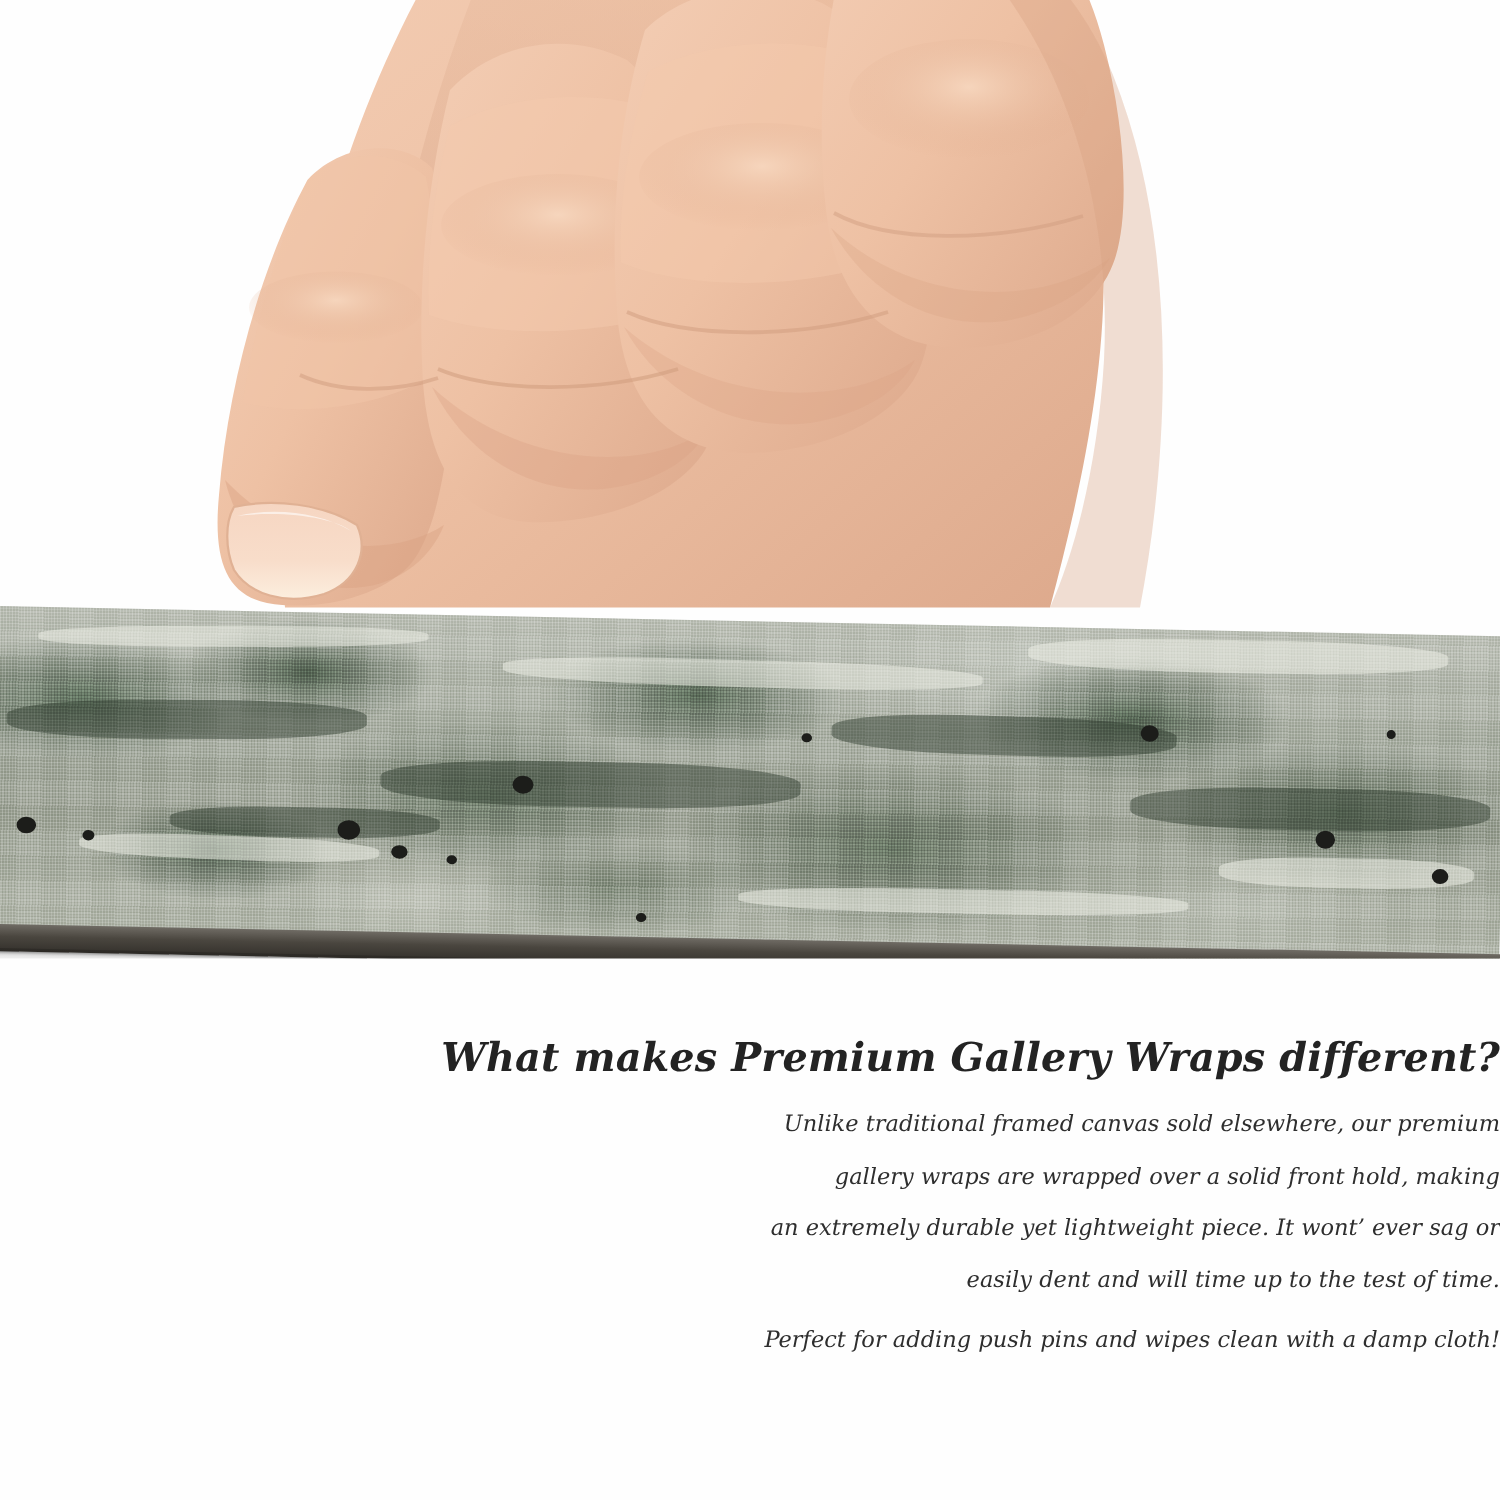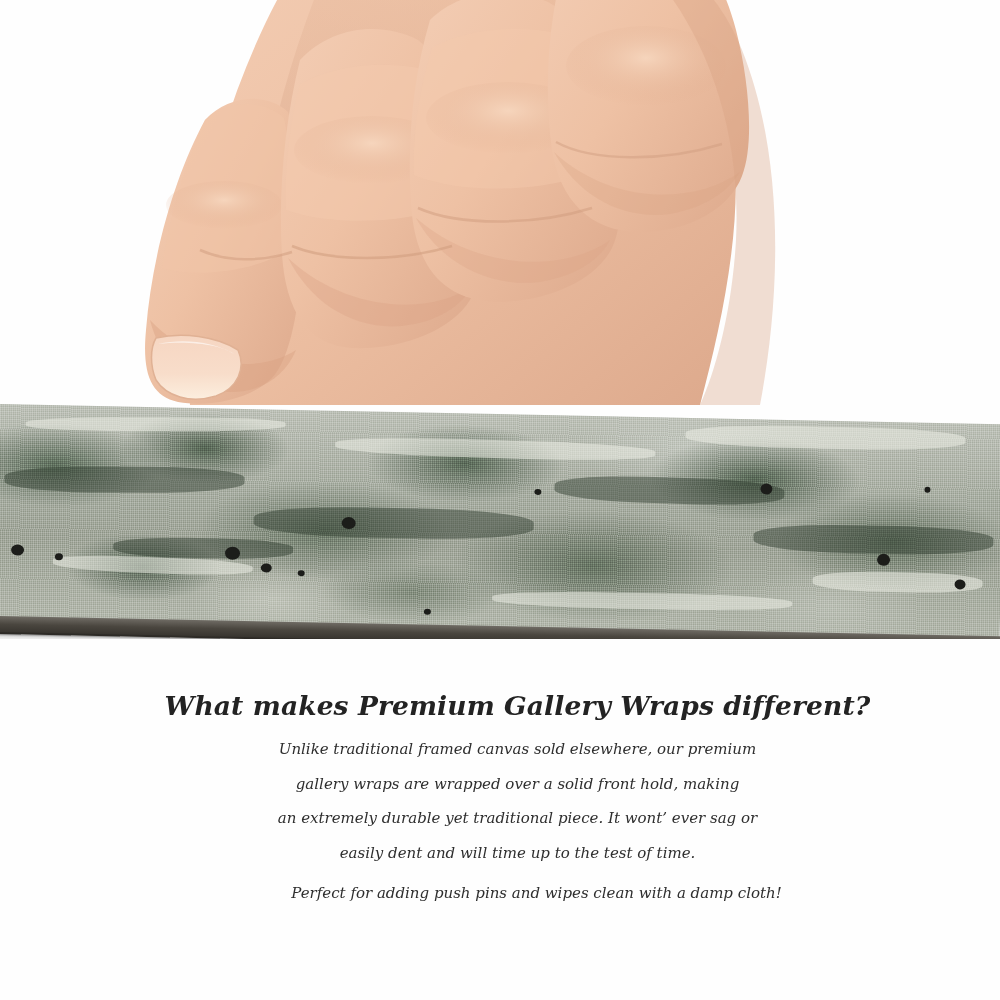--- a/index.html
+++ b/index.html
@@ -125,21 +125,21 @@
     background: rgba(44,58,44,0.45);
     border-radius: 40%;
   }
 
   
   .caption {
     position: absolute;
     left: 0;
     top: 690px;
     width: 1000px;
-    text-align: center;
+    text-align: right;
     font-family: "DejaVu Serif", serif;
     font-style: italic;
     color: #2b2b2b;
     padding-left: 35px;
   }
   .caption h2 {
     font-size: 26.5px;
     font-weight: 700;
     letter-spacing: 0.1px;
     margin-bottom: 11px;
@@ -265,19 +265,19 @@
     </div>
     <div class="panel-edge"></div>
     <div class="panel-shadow"></div>
   </div>
 
   <div class="caption">
     <h2>What makes Premium Gallery Wraps different?</h2>
     <p>
       <span class="line">Unlike traditional framed canvas sold elsewhere, our premium</span>
       <span class="line">gallery wraps are wrapped over a solid front hold, making</span>
-      <span class="line">an extremely durable yet traditional piece. It wont’ ever sag or</span>
+      <span class="line">an extremely durable yet lightweight piece. It wont’ ever sag or</span>
       <span class="line">easily dent and will time up to the test of time.</span>
       <span class="line last">Perfect for adding push pins and wipes clean with a damp cloth!</span>
     </p>
   </div>
 
 </div>
 
 </body></html>

